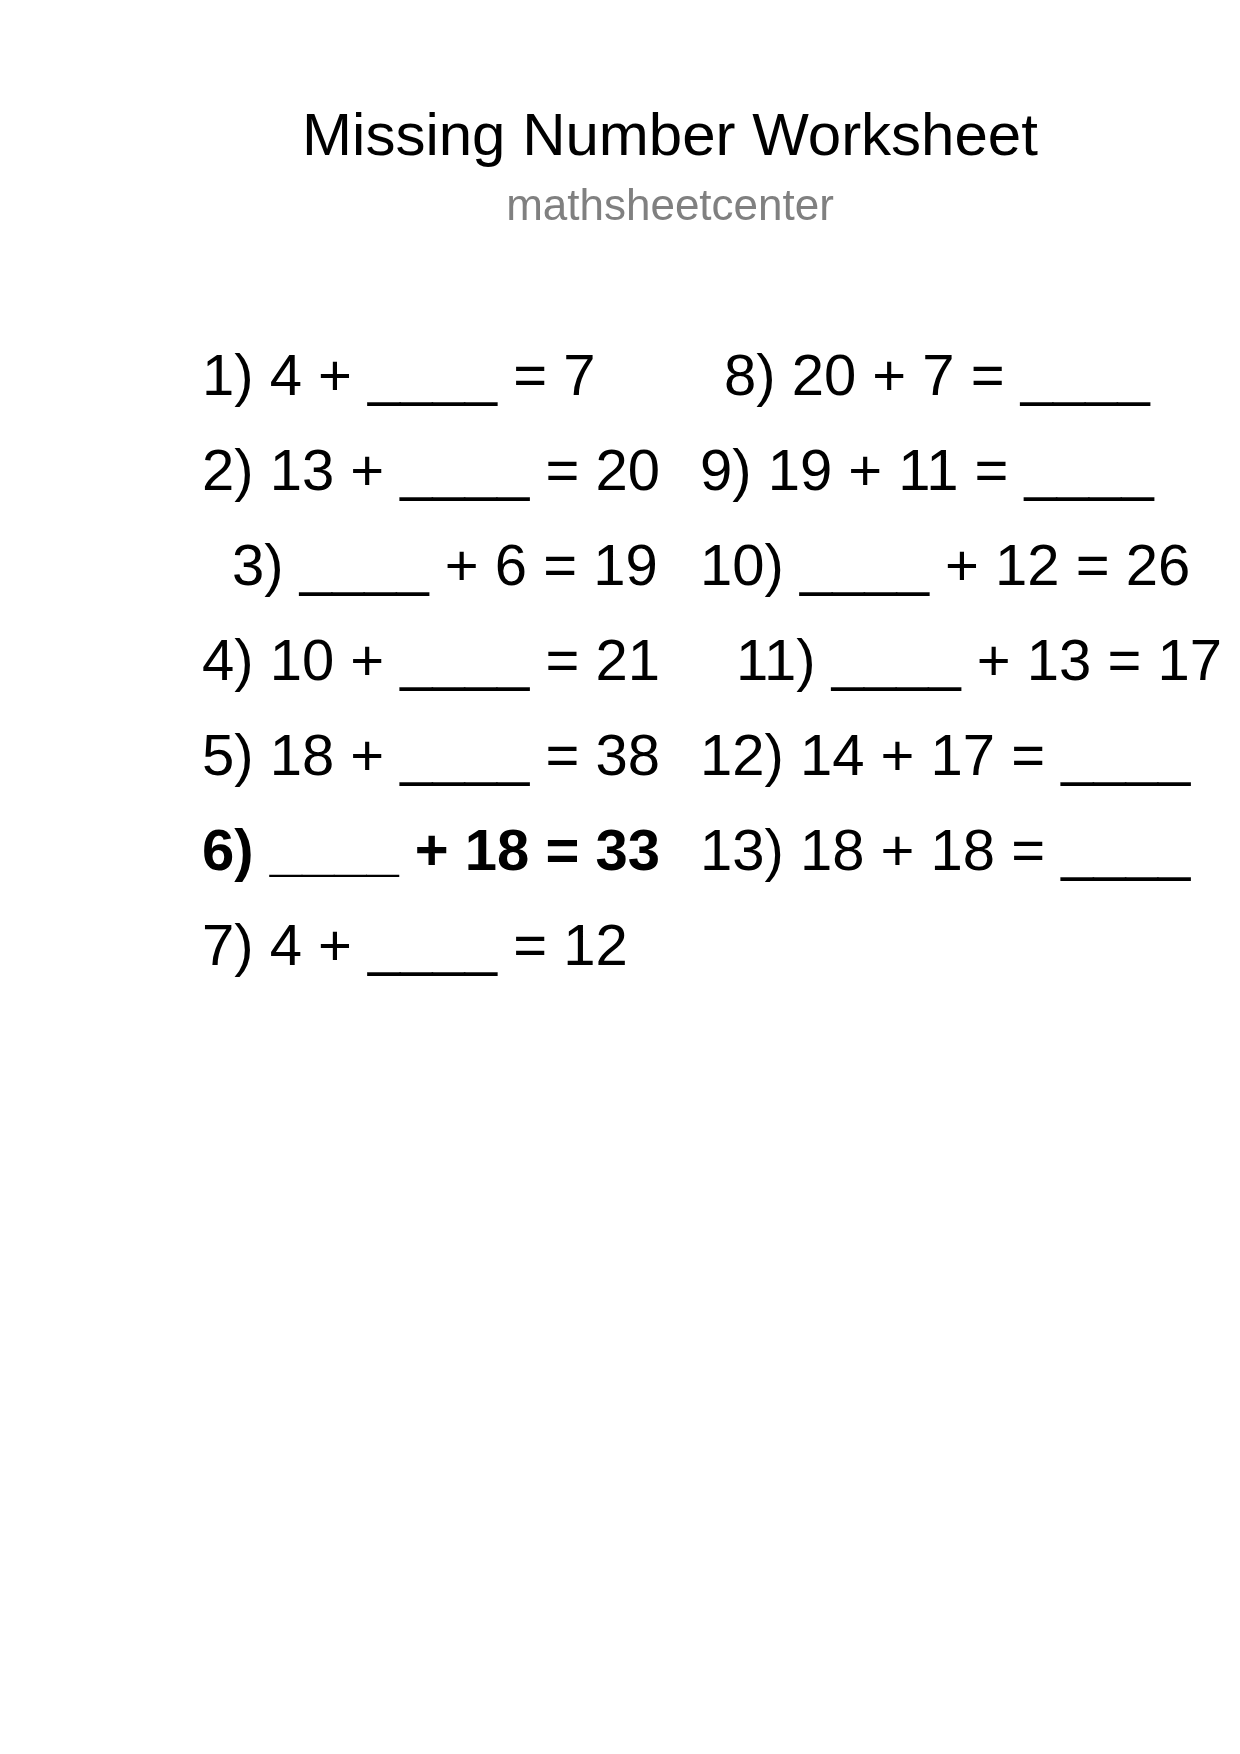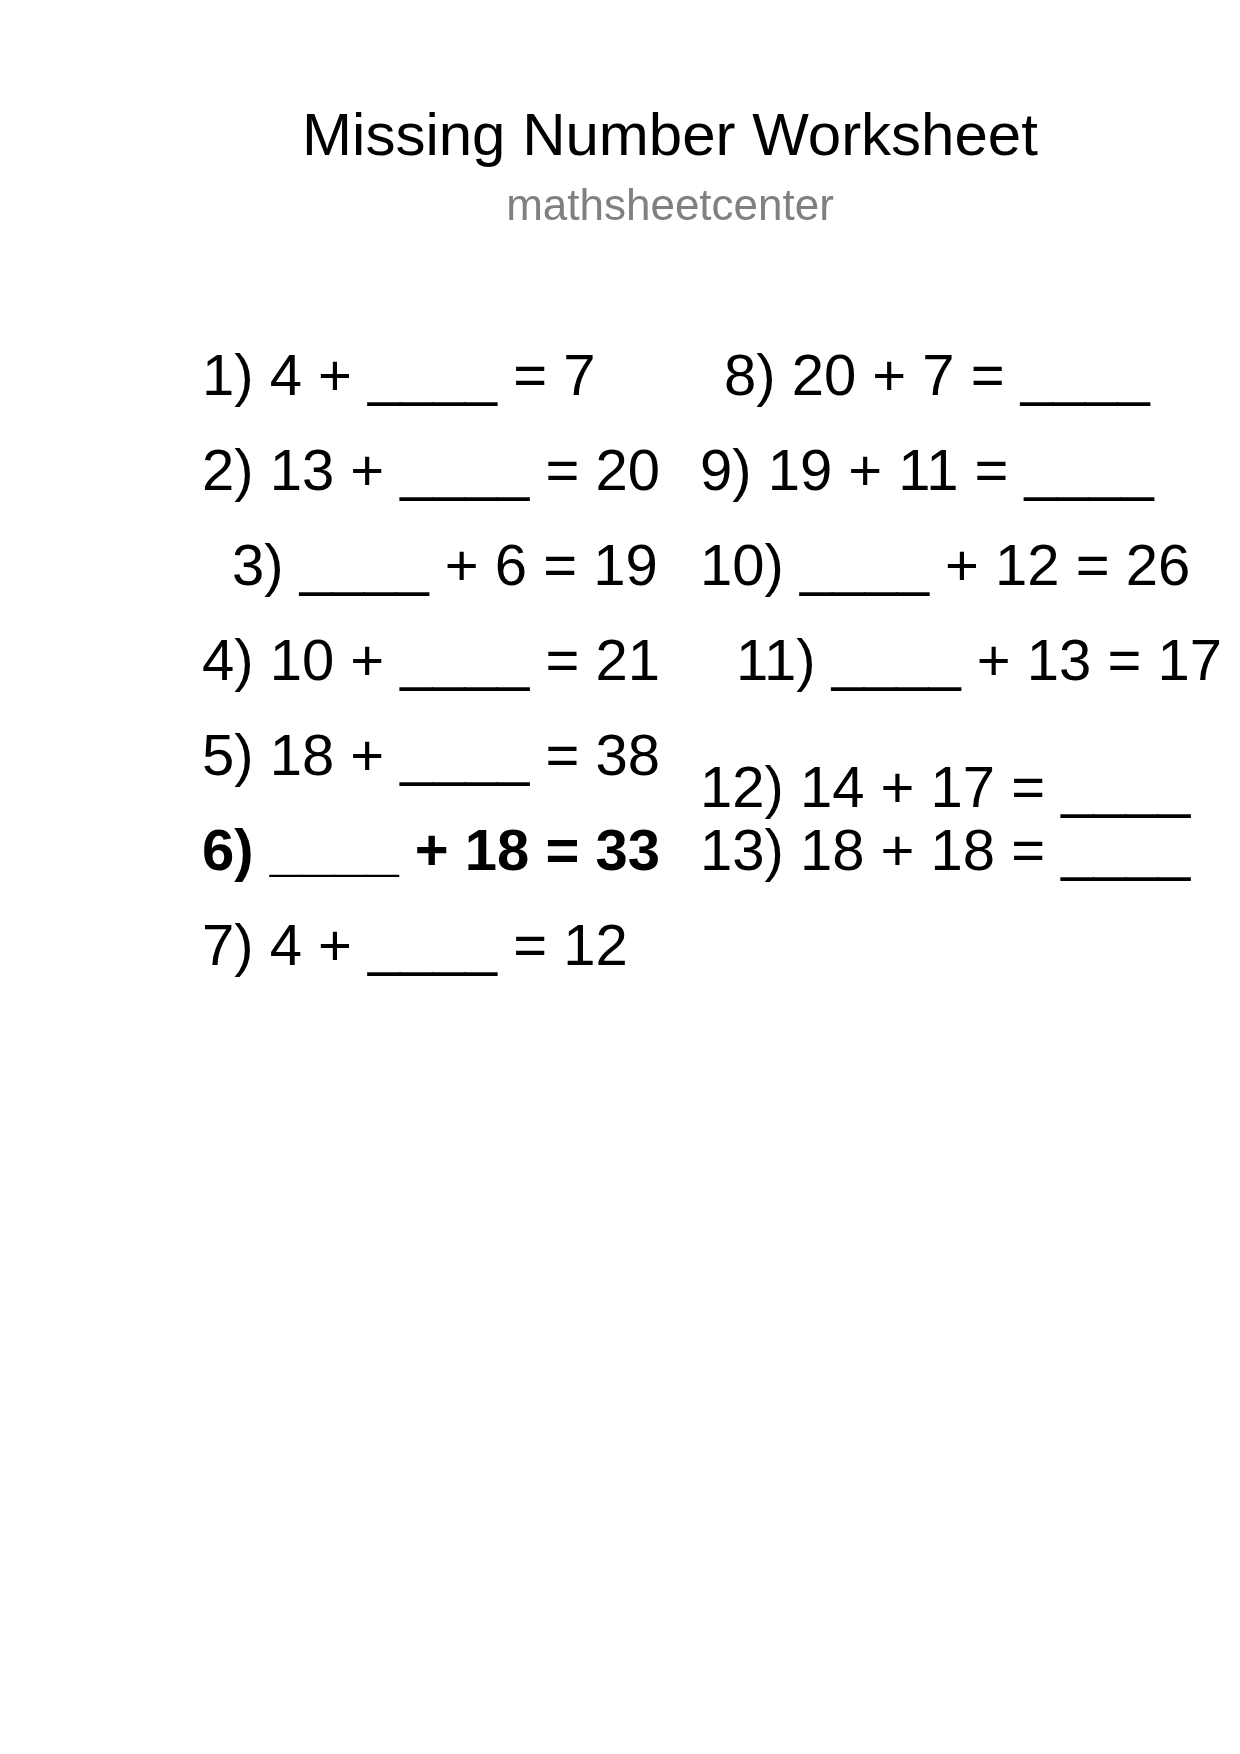--- a/index.html
+++ b/index.html
@@ -26,16 +26,16 @@
     <div class="problem" style="left:202px; top:730px;">5) 18 + ____ = 38</div>
     <div class="problem" style="left:202px; top:825px;font-weight:bold;">6) ____ + 18 = 33</div>
     <div class="problem" style="left:202px; top:920px;">7) 4 + ____ = 12</div>
   </div>
 
   <div>
     <div class="problem" style="left:724px; top:350px;">8) 20 + 7 = ____</div>
     <div class="problem" style="left:700px; top:445px;">9) 19 + 11 = ____</div>
     <div class="problem" style="left:700px; top:540px;text-align:center;">10) ____ + 12 = 26</div>
     <div class="problem" style="left:700px; top:635px;margin-left:36px;">11) ____ + 13 = 17</div>
-    <div class="problem" style="left:700px; top:730px;margin-top:32px;">12) 14 + 17 = ____</div>
+    <div class="problem" style="left:700px; top:730px;">12) 14 + 17 = ____</div>
     <div class="problem" style="left:700px; top:825px;">13) 18 + 18 = ____</div>
   </div>
 </div>
 
 </body></html>

